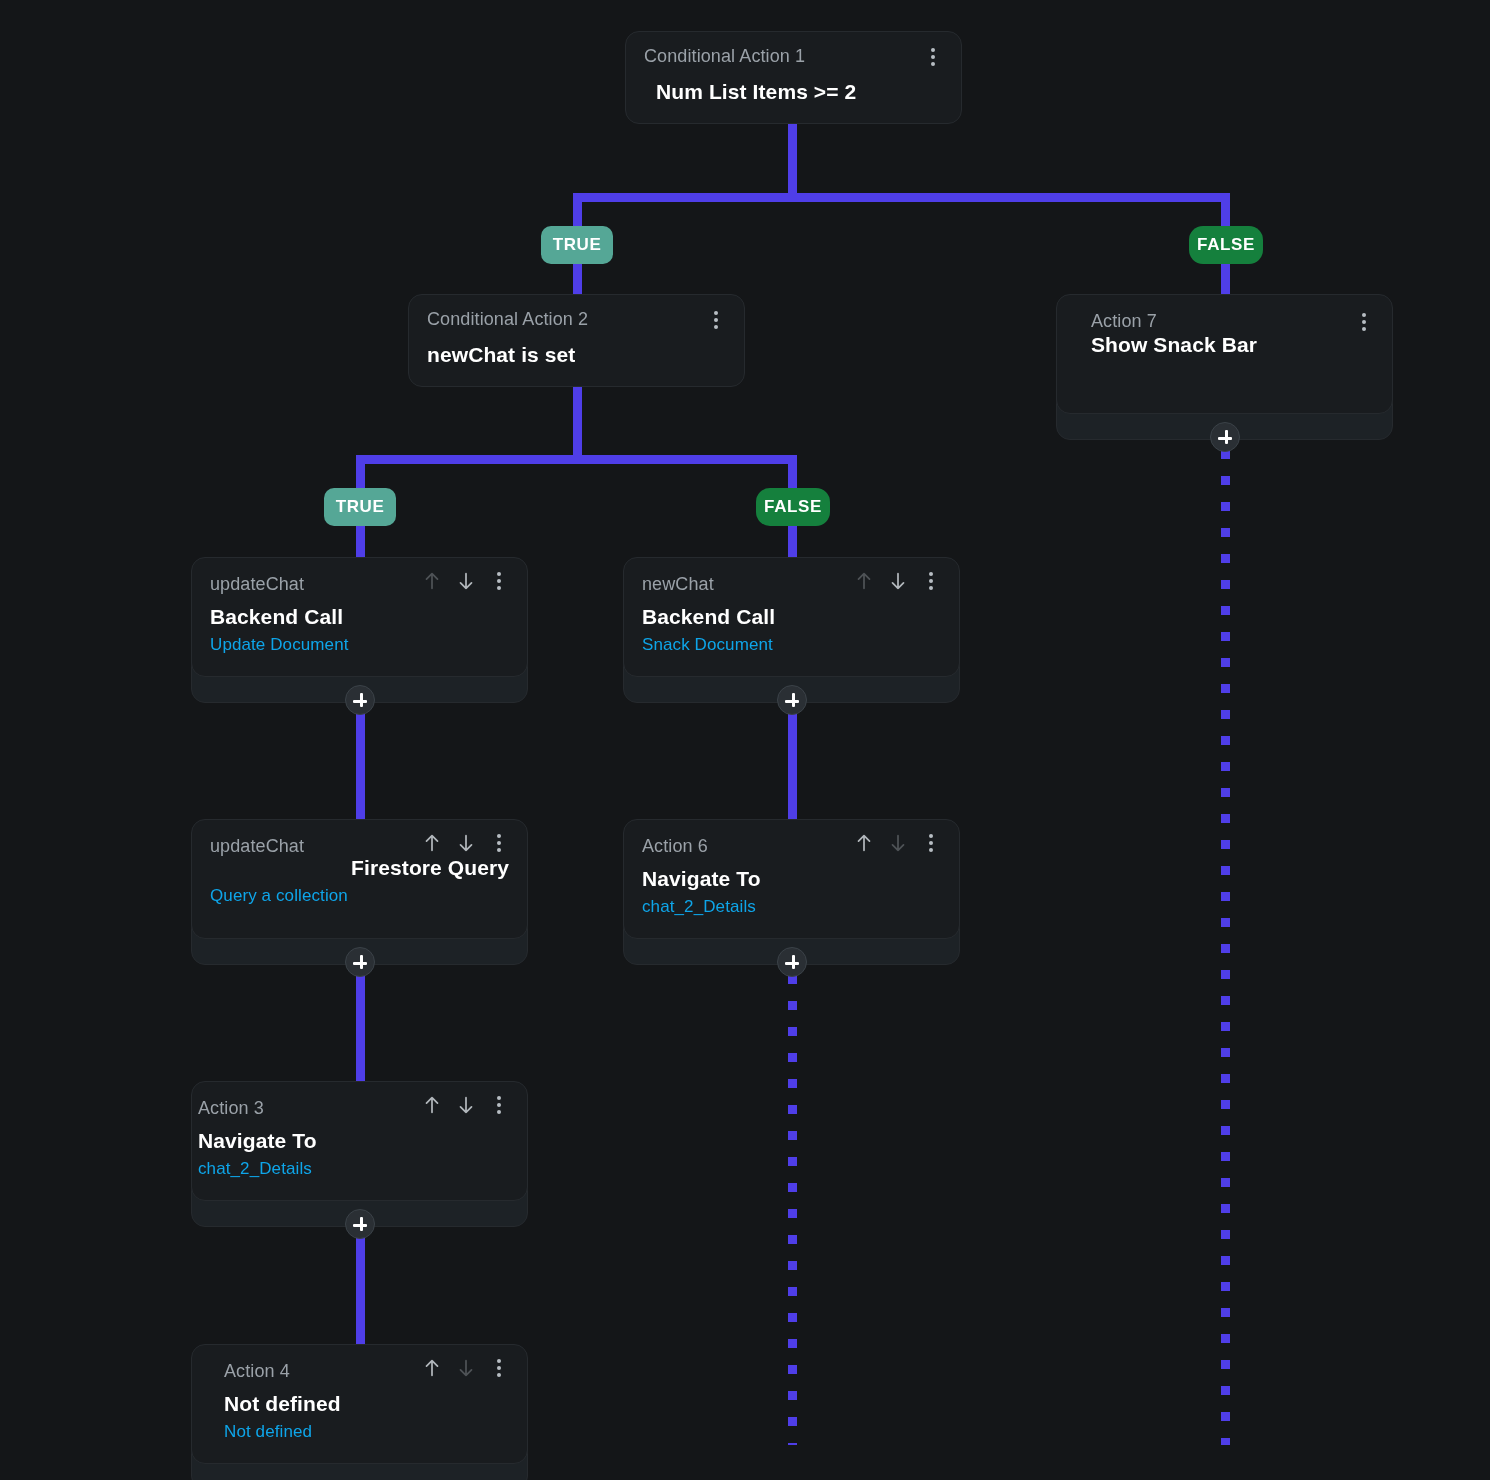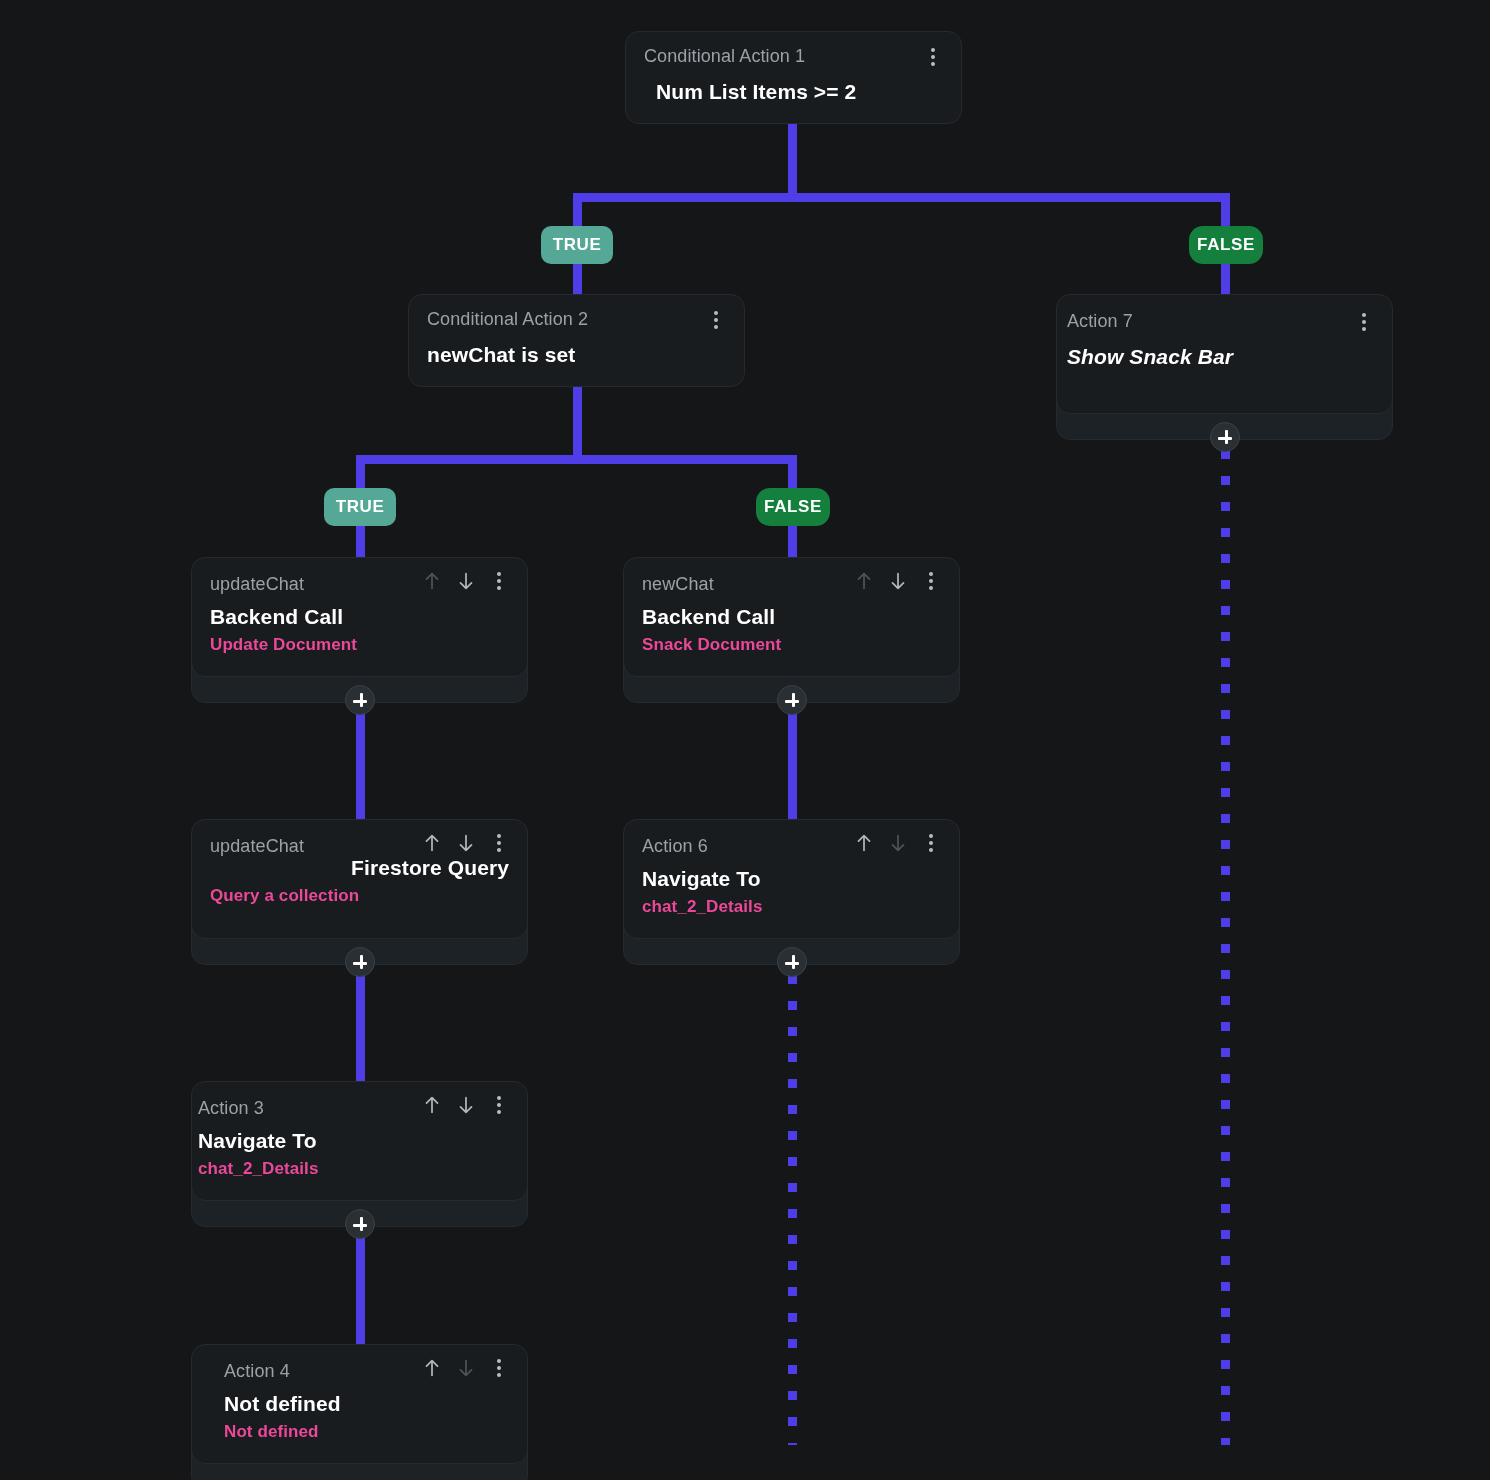--- a/index.html
+++ b/index.html
@@ -54,23 +54,23 @@
     letter-spacing:.1px;
   }
   .node .title{
     color:#ffffff;
     font-size:21px;
     font-weight:bold;
     line-height:24px;
     letter-spacing:.1px;
   }
   .node .subtitle{
-    color:#ec4899;
+    color:#0ea5e9;
     font-size:17px;
-    font-weight:bold;
+    font-weight:normal;
     line-height:20px;
     letter-spacing:.1px;
   }
 
   .row-top{
     display:flex;align-items:flex-start;justify-content:space-between;
   }
   .ctrls{display:flex;align-items:center;gap:12px;margin-top:-4px;}
   .ico{width:22px;height:22px;display:block;}
   .ico.dim{opacity:.30;}
@@ -173,30 +173,30 @@
             <i></i>
             <i></i>
           </div>
       </div>
       <div class="title" style="margin-top:12px;">newChat is set</div>
     </div>
   </div>
 
   <div class="node" style="left:1056px;top:294px;width:337px;height:146px;">
     <div class="footer" style="top:28px;height:118px;"></div>
-    <div class="body" style="height:120px;padding:16px 18px 0 10px;">
+    <div class="body" style="height:120px;padding:16px 18px 0 34px;">
       <div class="row-top">
         <div class="label">Action 7</div>
         <div class="kebab">
             <i></i>
             <i></i>
             <i></i>
           </div>
       </div>
-      <div class="title" style="margin-top:12px;font-style:italic;">Show Snack Bar</div>
+      <div class="title" style="margin-top:0;">Show Snack Bar</div>
     </div>
   </div>
   <div class="plus" style="left:1210px;top:422px;"></div>
 
   <div class="node" style="left:191px;top:557px;width:337px;height:146px;">
     <div class="footer" style="top:28px;height:118px;"></div>
     <div class="body" style="height:120px;padding:16px 18px 0 18px;">
       <div class="row-top">
         <div class="label">updateChat</div>
         <div class="ctrls">

